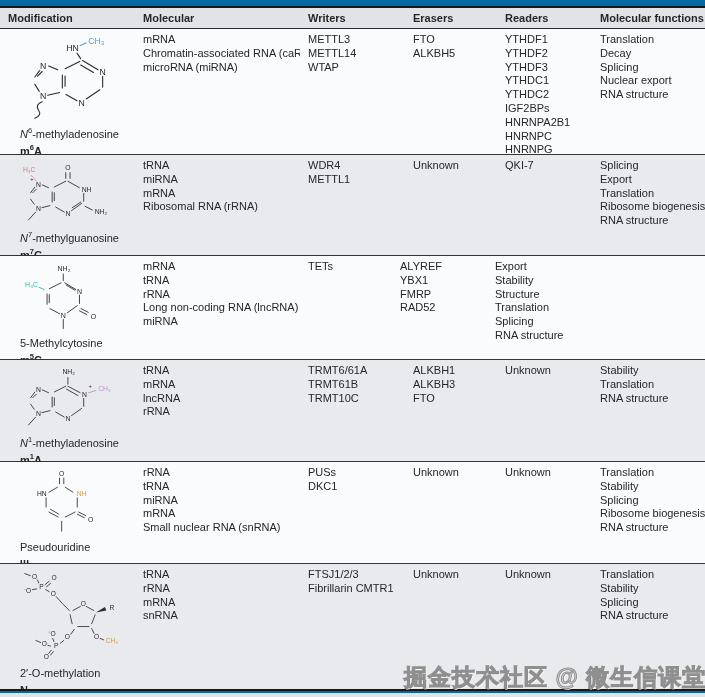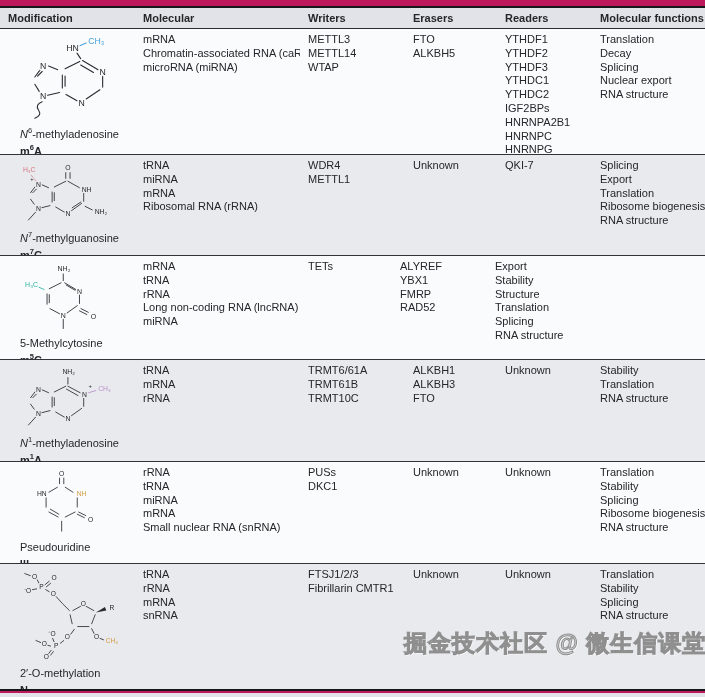--- a/index.html
+++ b/index.html
@@ -1,16 +1,16 @@
 <!DOCTYPE html>
 <html style="--methyl_blue: #4aa3da; --methyl_red: #d4747c; --methyl_teal: #2eb5a2; --methyl_purple: #b88fcb; --methyl_orange: #d59a3f; --text: #26262a; --header_bg: #e2e3e8; --row_bg: #fafbfc; --row_alt_bg: #e9eaee; --border_dark: #17171a;"><head>
 <meta charset="utf-8">
 <style>
   html,body{margin:0;padding:0;background:#fff;}
-  .page{position:relative;width:705px;height:697px;background:#be185d;overflow:hidden;
+  .page{position:relative;width:705px;height:697px;background:#0369a1;overflow:hidden;
         font-family:"Liberation Sans",sans-serif;color:var(--text,#26262a);}
   .table{margin-top:6px;border-top:2.5px solid var(--border_dark,#17171a);}
   .thead{display:flex;height:20px;align-items:center;background:var(--header_bg,#e2e3e8);
          border-bottom:1.5px solid #2a2c31;}
   .th{font-size:11px;font-weight:bold;padding-left:8px;box-sizing:border-box;}
   .row{display:flex;box-sizing:border-box;border-bottom:1px solid #32343a;--rowbg:var(--row_bg,#fafbfc);background:var(--rowbg);}
   .row.alt{--rowbg:var(--row_alt_bg,#e9eaee);}
   .row:last-child{border-bottom:2.5px solid var(--border_dark,#17171a);}
   .c0{width:135px;}.c1{width:165px;}.c2{width:105px;}.c3{width:92px;}.c4{width:95px;}.c5{width:113px;}
   .td{box-sizing:border-box;padding:4px 4px 0 8px;font-size:11px;line-height:13.8px;overflow:hidden;}
@@ -23,21 +23,21 @@
   svg.struct{display:block;margin-left:2px;}
   svg.struct .b{stroke:#2b2b30;stroke-width:1.2;fill:none;stroke-linecap:round;}
   svg.struct .atom{font-size:9.5px;fill:#26262a;text-anchor:middle;dominant-baseline:middle;
                    paint-order:stroke;stroke:var(--rowbg);stroke-width:3px;font-family:"Liberation Sans",sans-serif;}
   svg.struct .sm{font-size:8px;}
   svg.struct .blue{fill:var(--methyl_blue);}   svg.struct .bblue{stroke:var(--methyl_blue);}
   svg.struct .red{fill:var(--methyl_red);}     svg.struct .bred{stroke:var(--methyl_red);}
   svg.struct .teal{fill:var(--methyl_teal);}   svg.struct .bteal{stroke:var(--methyl_teal);}
   svg.struct .purple{fill:var(--methyl_purple);} svg.struct .bpurple{stroke:var(--methyl_purple);}
   svg.struct .orange{fill:var(--methyl_orange);}
-  .watermark{position:absolute;left:404px;top:628px;font-size:23px;font-weight:bold;letter-spacing:1px;
+  .watermark{position:absolute;left:404px;top:662px;font-size:23px;font-weight:bold;letter-spacing:1px;
              color:#d6d6d6;-webkit-text-stroke:1px #8f8f8f;text-shadow:1px 1px 0 #fff;white-space:nowrap;}
   .bottom-strip{position:absolute;left:0;bottom:0;width:705px;height:4px;background:var(--header_bg,#e2e3e8);}
 </style>
 </head>
 <body>
 
 <div class="page">
   <div class="table">
 
     <div class="thead">
@@ -206,20 +206,21 @@
           <text class="atom" x="64" y="77">N</text>
           <text class="atom" x="23" y="36">N</text>
           <text class="atom" x="23" y="70">N</text>
         </svg>
         <div class="mname"><i>N</i><sup>1</sup><span>-methyladenosine</span></div>
         <div class="msym"><span>m</span><sup>1</sup><sub></sub><span>A</span></div>
       </div>
       <div class="td c1">
           <div class="cell-line">tRNA</div>
           <div class="cell-line">mRNA</div>
+          <div class="cell-line">lncRNA</div>
           <div class="cell-line">rRNA</div>
         </div>
       <div class="td c2">
           <div class="cell-line">TRMT6/61A</div>
           <div class="cell-line">TRMT61B</div>
           <div class="cell-line">TRMT10C</div>
         </div>
       <div class="td c3">
           <div class="cell-line">ALKBH1</div>
           <div class="cell-line">ALKBH3</div>

